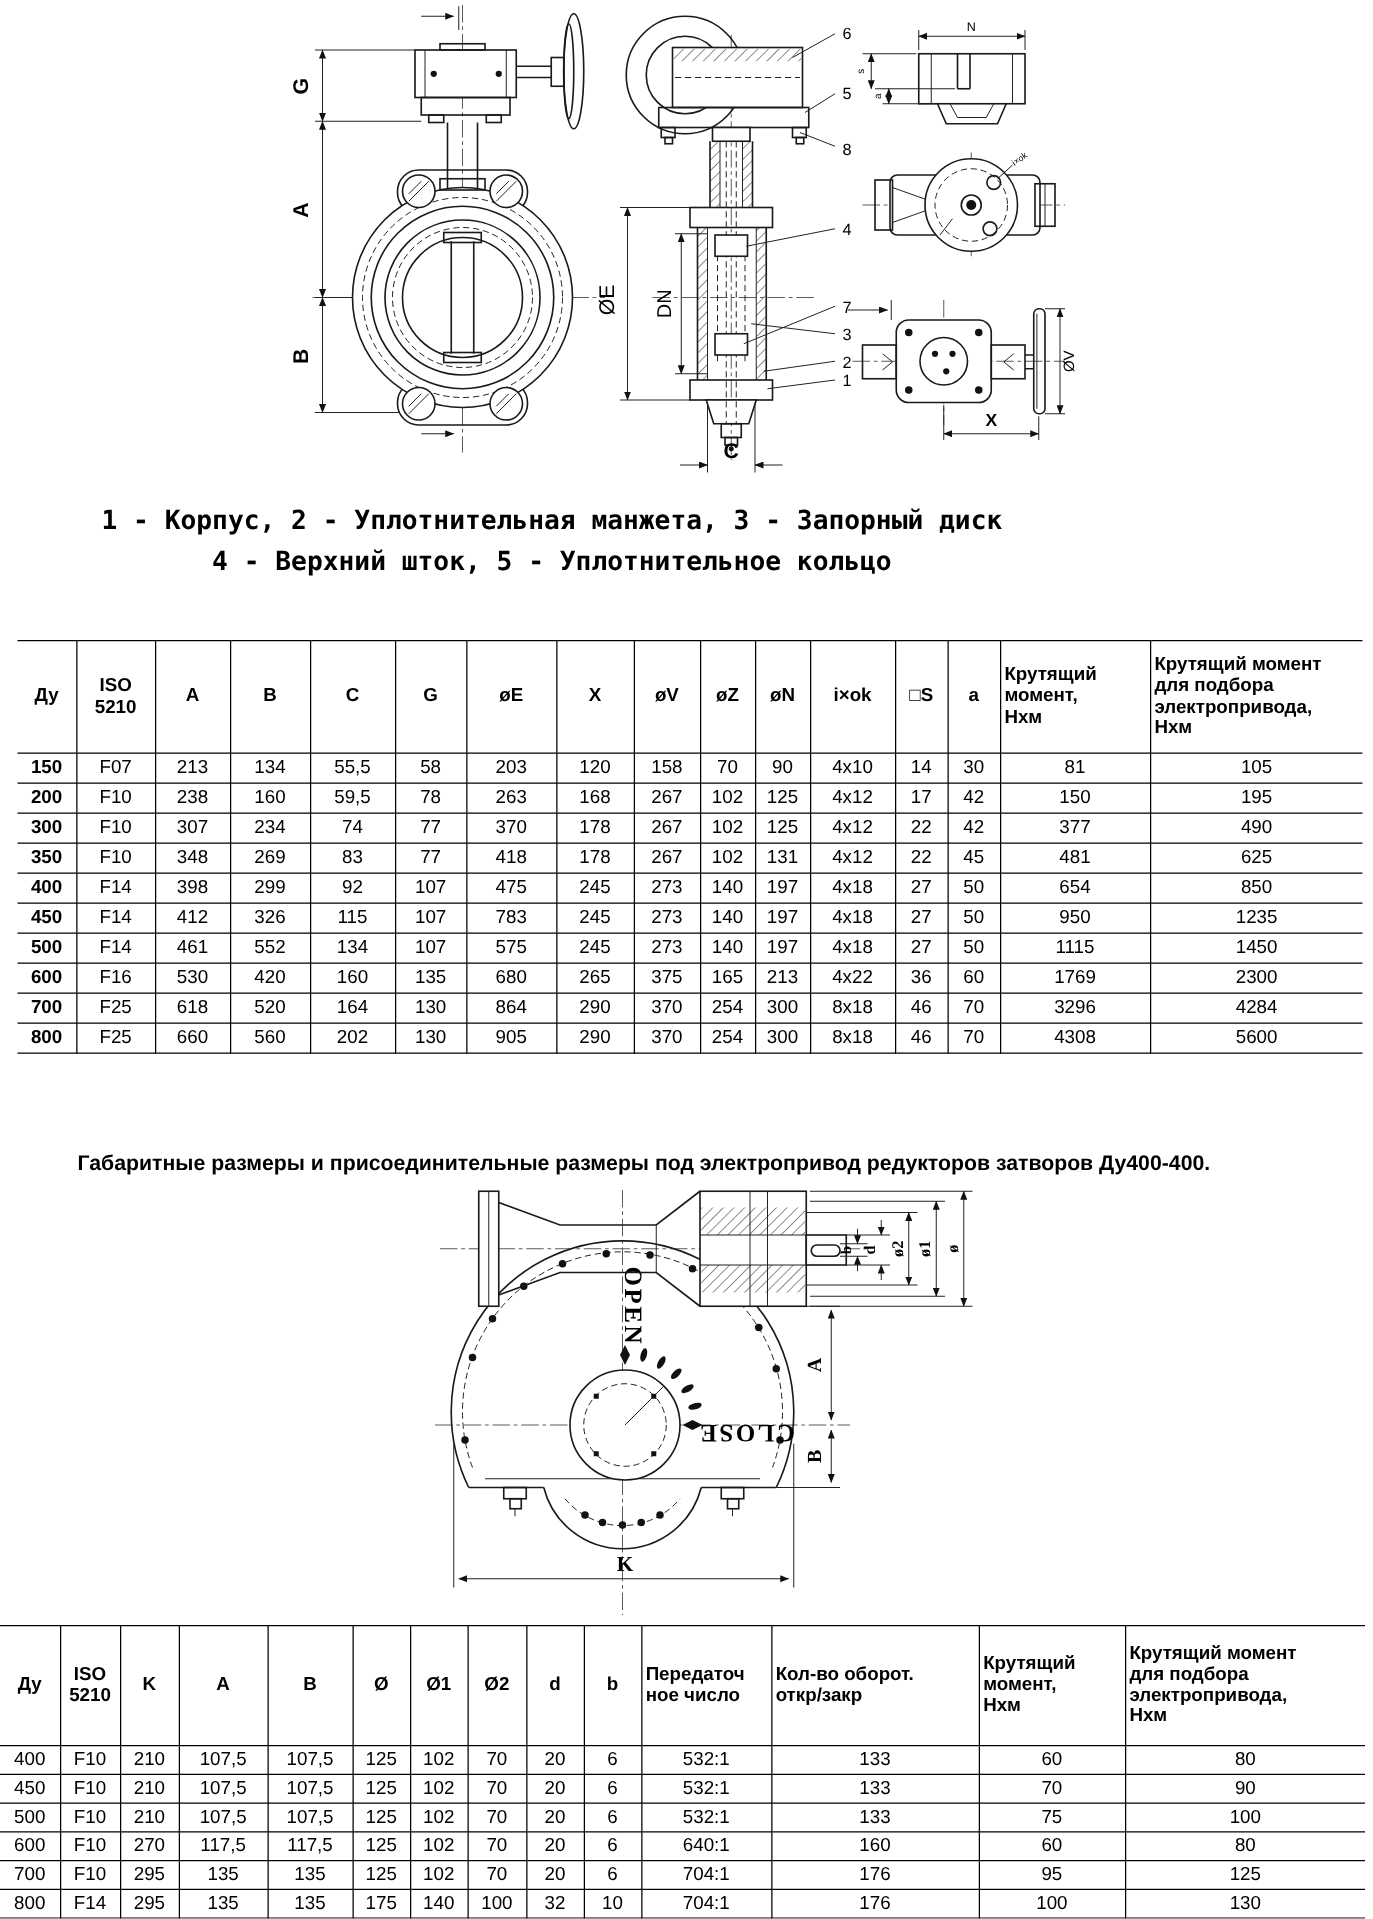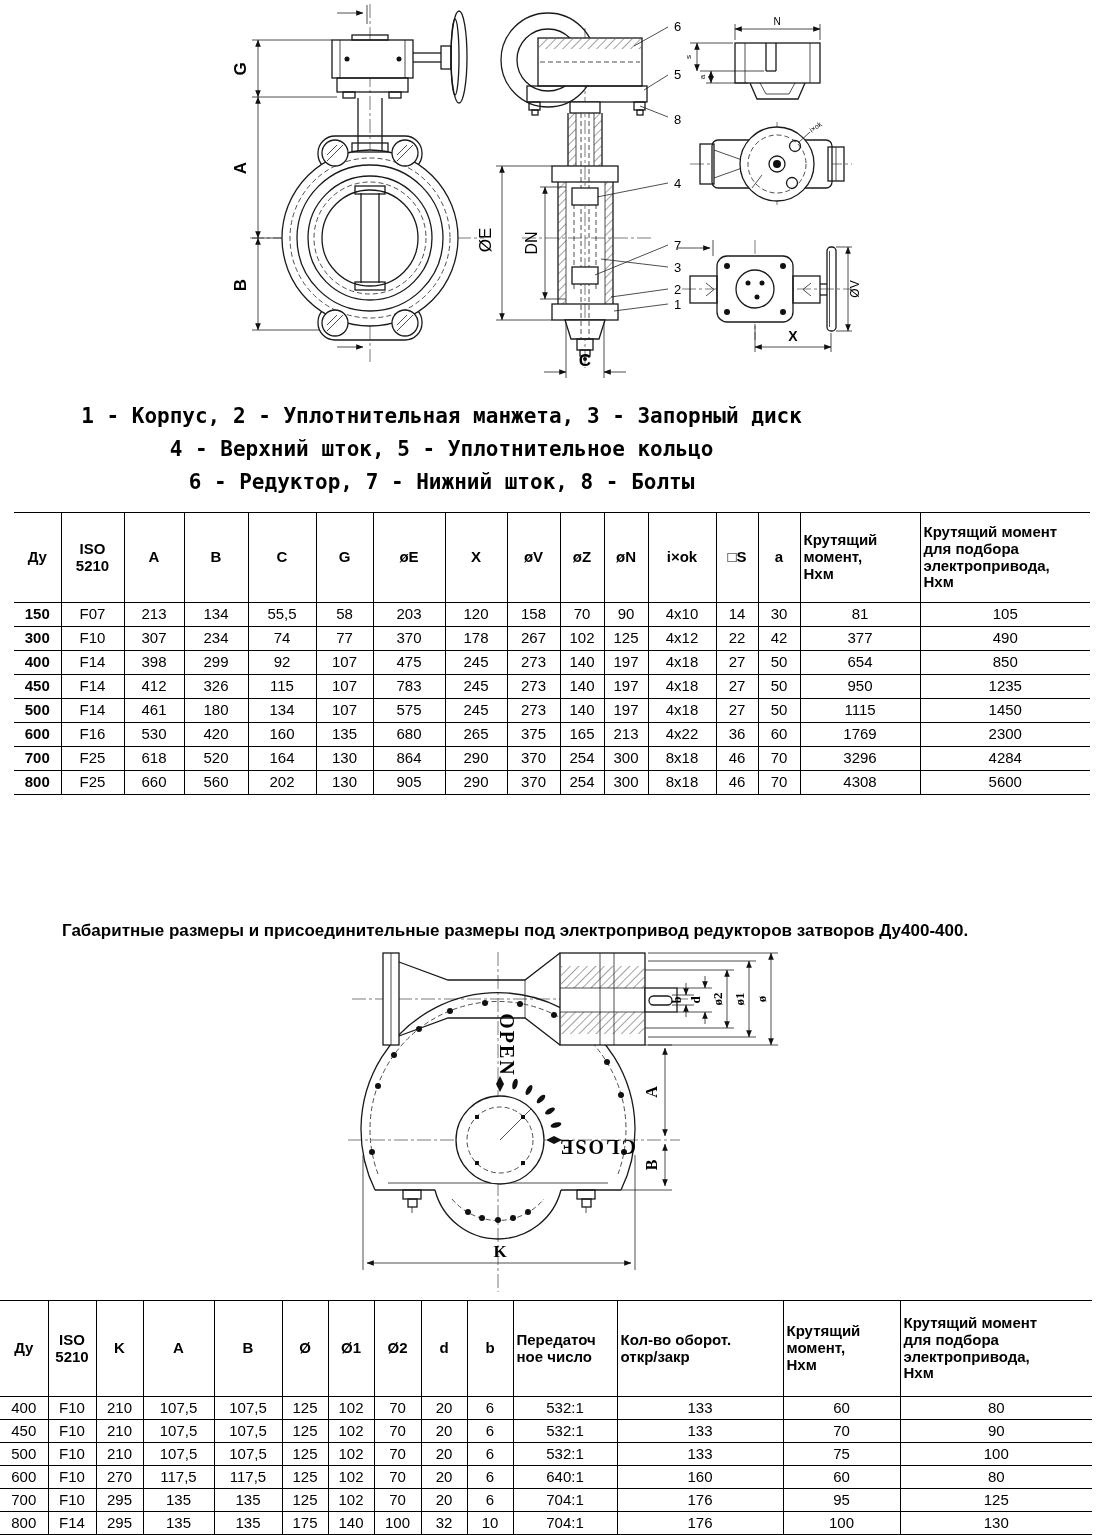--- a/index.html
+++ b/index.html
@@ -259,21 +259,20 @@
       <line class="t" x1="755" y1="324" x2="755" y2="352"></line>
       <line class="t" x1="831" y1="333" x2="831" y2="352"></line>
       <line class="t" x1="755" y1="347" x2="831" y2="347" marker-start="url(#ar1s)" marker-end="url(#ar1)"></line>
       <text x="793" y="341" text-anchor="middle" font-size="14" font-weight="bold">X</text>
     </g>
   </svg>
 
   <div id="legend">
     <div>1 - Корпус, 2 - Уплотнительная манжета, 3 - Запорный диск</div>
     <div>4 - Верхний шток, 5 - Уплотнительное кольцо</div>
-    <div>6 - Редуктор, 7 - Нижний шток, 8 - Болты</div>
   </div>
 
   <table id="table1">
       <colgroup>
         <col style="width: 47px;">
         <col style="width: 63px;">
         <col style="width: 60px;">
         <col style="width: 64px;">
         <col style="width: 68px;">
         <col style="width: 57px;">
@@ -327,38 +326,74 @@
           <td>158</td>
           <td>70</td>
           <td>90</td>
           <td>4x10</td>
           <td>14</td>
           <td>30</td>
           <td>81</td>
           <td>105</td>
         </tr>
         <tr>
+          <td class="b">200</td>
+          <td>F10</td>
+          <td>238</td>
+          <td>160</td>
+          <td>59,5</td>
+          <td>78</td>
+          <td>263</td>
+          <td>168</td>
+          <td>267</td>
+          <td>102</td>
+          <td>125</td>
+          <td>4x12</td>
+          <td>17</td>
+          <td>42</td>
+          <td>150</td>
+          <td>195</td>
+        </tr>
+        <tr>
           <td class="b">300</td>
           <td>F10</td>
           <td>307</td>
           <td>234</td>
           <td>74</td>
           <td>77</td>
           <td>370</td>
           <td>178</td>
           <td>267</td>
           <td>102</td>
           <td>125</td>
           <td>4x12</td>
           <td>22</td>
           <td>42</td>
           <td>377</td>
           <td>490</td>
         </tr>
         <tr>
+          <td class="b">350</td>
+          <td>F10</td>
+          <td>348</td>
+          <td>269</td>
+          <td>83</td>
+          <td>77</td>
+          <td>418</td>
+          <td>178</td>
+          <td>267</td>
+          <td>102</td>
+          <td>131</td>
+          <td>4x12</td>
+          <td>22</td>
+          <td>45</td>
+          <td>481</td>
+          <td>625</td>
+        </tr>
+        <tr>
           <td class="b">400</td>
           <td>F14</td>
           <td>398</td>
           <td>299</td>
           <td>92</td>
           <td>107</td>
           <td>475</td>
           <td>245</td>
           <td>273</td>
           <td>140</td>
@@ -384,21 +419,21 @@
           <td>4x18</td>
           <td>27</td>
           <td>50</td>
           <td>950</td>
           <td>1235</td>
         </tr>
         <tr>
           <td class="b">500</td>
           <td>F14</td>
           <td>461</td>
-          <td>180</td>
+          <td>552</td>
           <td>134</td>
           <td>107</td>
           <td>575</td>
           <td>245</td>
           <td>273</td>
           <td>140</td>
           <td>197</td>
           <td>4x18</td>
           <td>27</td>
           <td>50</td>

